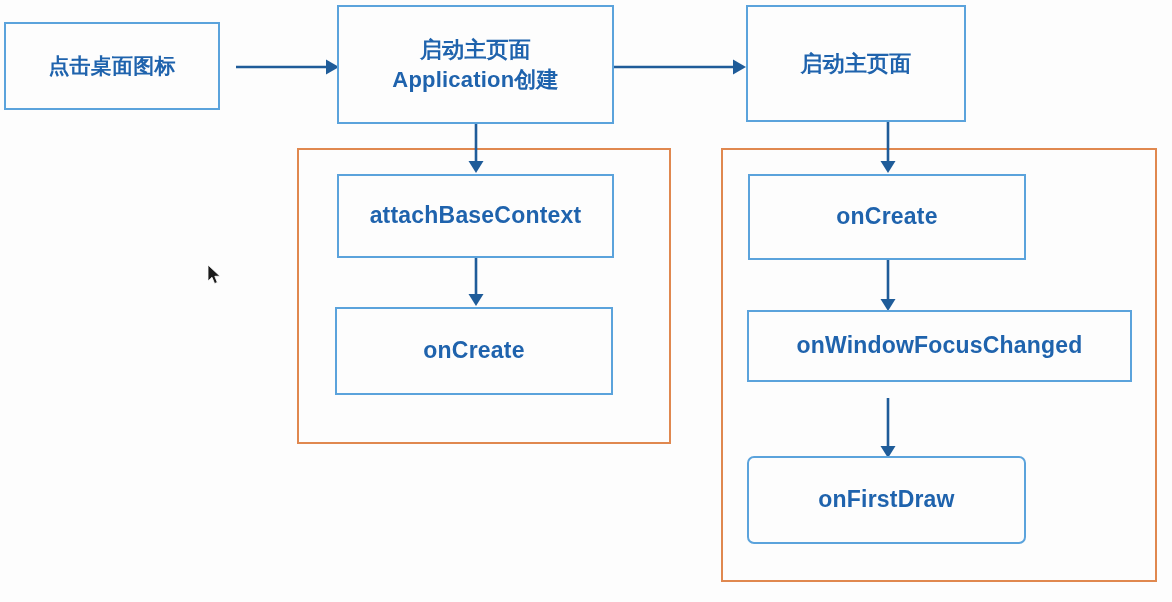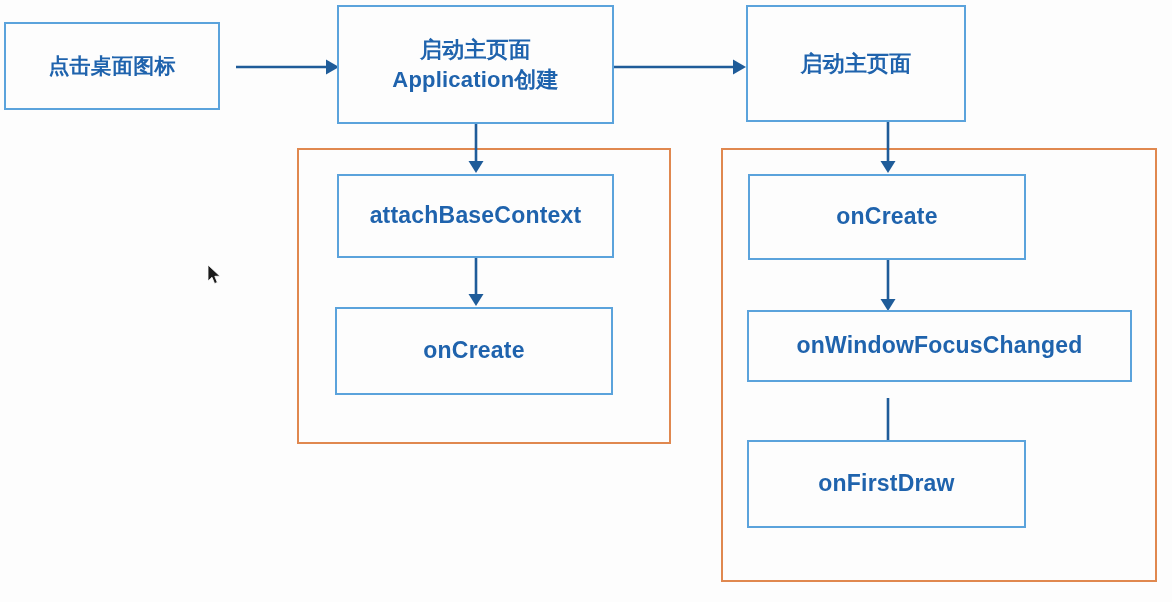--- a/index.html
+++ b/index.html
@@ -134,21 +134,21 @@
   </div>
 
   <div class="node small-text" style="left:748px; top:174px; width:278px; height:86px;">
     <span class="line">onCreate</span>
   </div>
 
   <div class="node small-text" style="left:747px; top:310px; width:385px; height:72px;">
     <span class="line">onWindowFocusChanged</span>
   </div>
 
-  <div class="node small-text" style="left:747px; top:440px; width:279px; height:88px;">
+  <div class="node small-text" style="left:747px; top:456px; width:279px; height:88px;border-radius:7px;">
     <span class="line">onFirstDraw</span>
   </div>
 
   <div id="cursor" style="left:208px; top:265px;">
     <svg width="14" height="20" viewBox="0 0 14 20">
       <polygon points="0,0 0,16 4,12.3 6.6,18.6 9.3,17.4 6.8,11.3 12,11.2" fill="#1a1a1a" stroke="#ffffff" stroke-width="0.8"></polygon>
     </svg>
   </div>
 
 </div>

